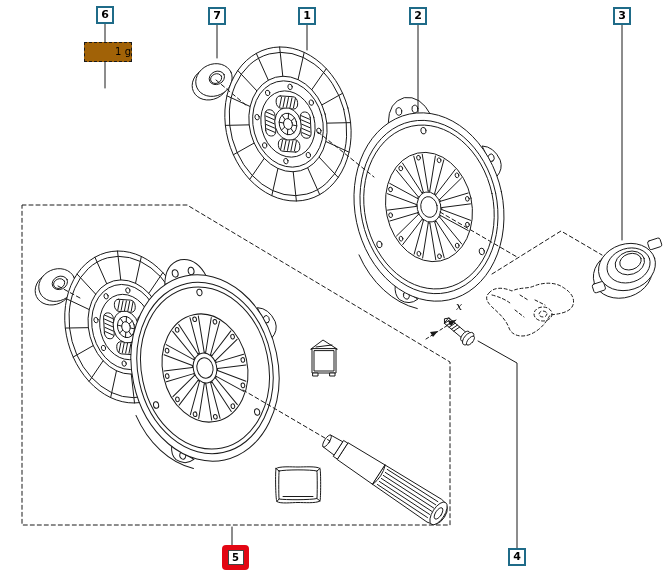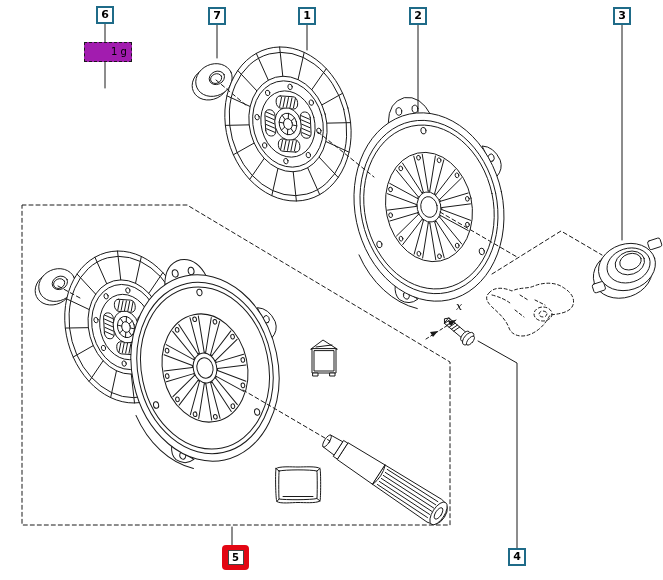--- a/index.html
+++ b/index.html
@@ -12,22 +12,22 @@
   .dash{stroke-dasharray:4 3;}
   .dashfine{stroke-dasharray:3 2.5;}
   .solid{fill:#1a1a1a;stroke:none;}
   .callout{position:absolute;box-sizing:border-box;width:18px;height:18px;
      border:2px solid #1f6b88;background:#fff;color:#000;
      font-weight:bold;font-size:11px;line-height:14px;text-align:center;cursor:pointer;}
   .callout-red{position:absolute;box-sizing:border-box;width:27px;height:25px;
      background:#e30613;border-radius:4px;display:flex;align-items:center;justify-content:center;cursor:pointer;}
   .callout-red .inner{box-sizing:border-box;width:16px;height:15px;background:#fff;border:1px solid #444;
      color:#000;font-weight:bold;font-size:10px;line-height:13px;text-align:center;}
-  .qtybox{position:absolute;box-sizing:border-box;border:1px dashed #1a1a1a;background:#a21caf;
-     color:#000;font-size:10px;text-align:center;padding-left:22px;}
+  .qtybox{position:absolute;box-sizing:border-box;border:1px dashed #1a1a1a;background:#a16207;
+     color:#000;font-size:10px;text-align:right;padding-left:22px;}
   .marker{position:absolute;color:#000;font-family:"DejaVu Serif","Liberation Serif",serif;
      font-style:italic;font-size:11px;}
 </style>
 </head>
 <body>
 
 <div id="stage">
 
 <svg id="partart" width="663" height="580" viewBox="0 0 663 580">
   <defs>

